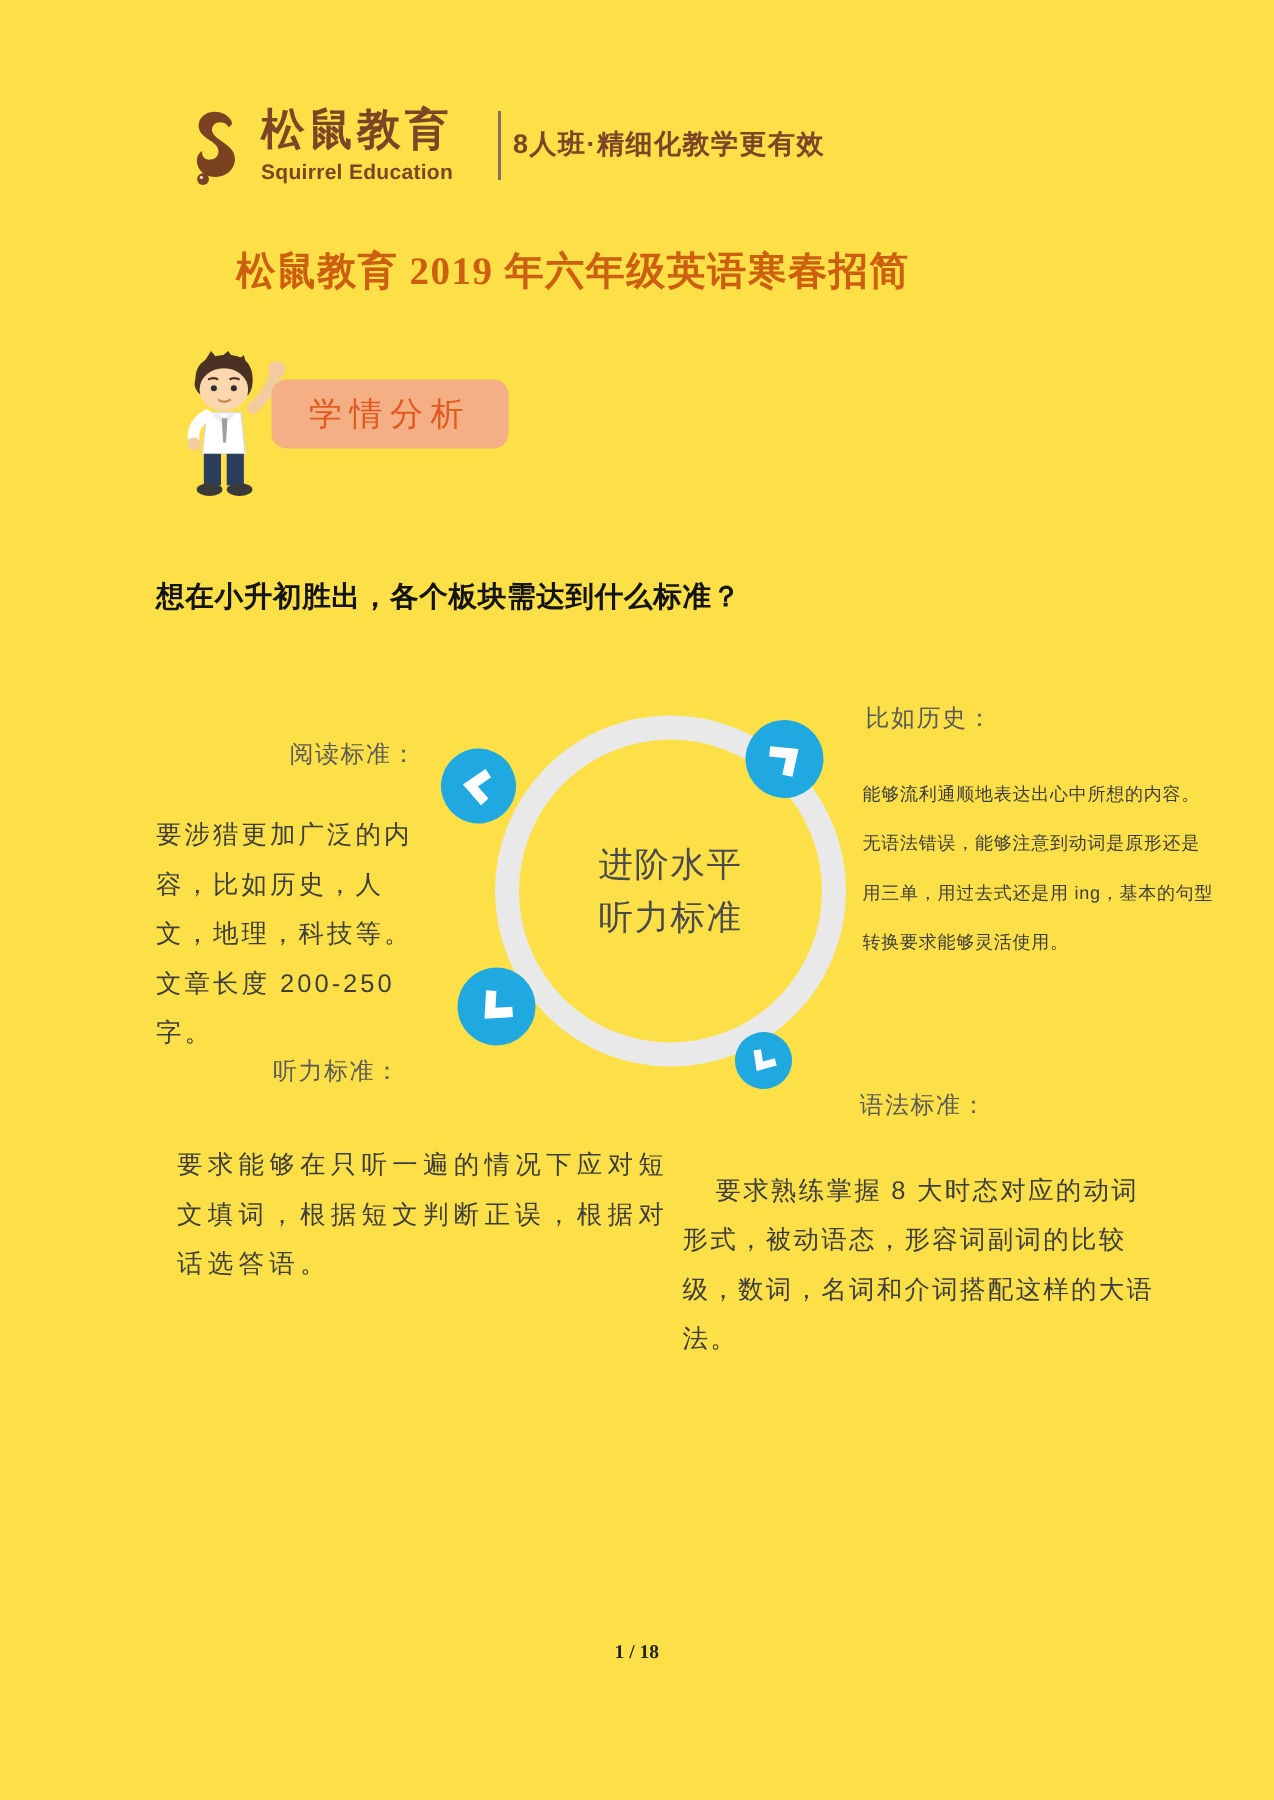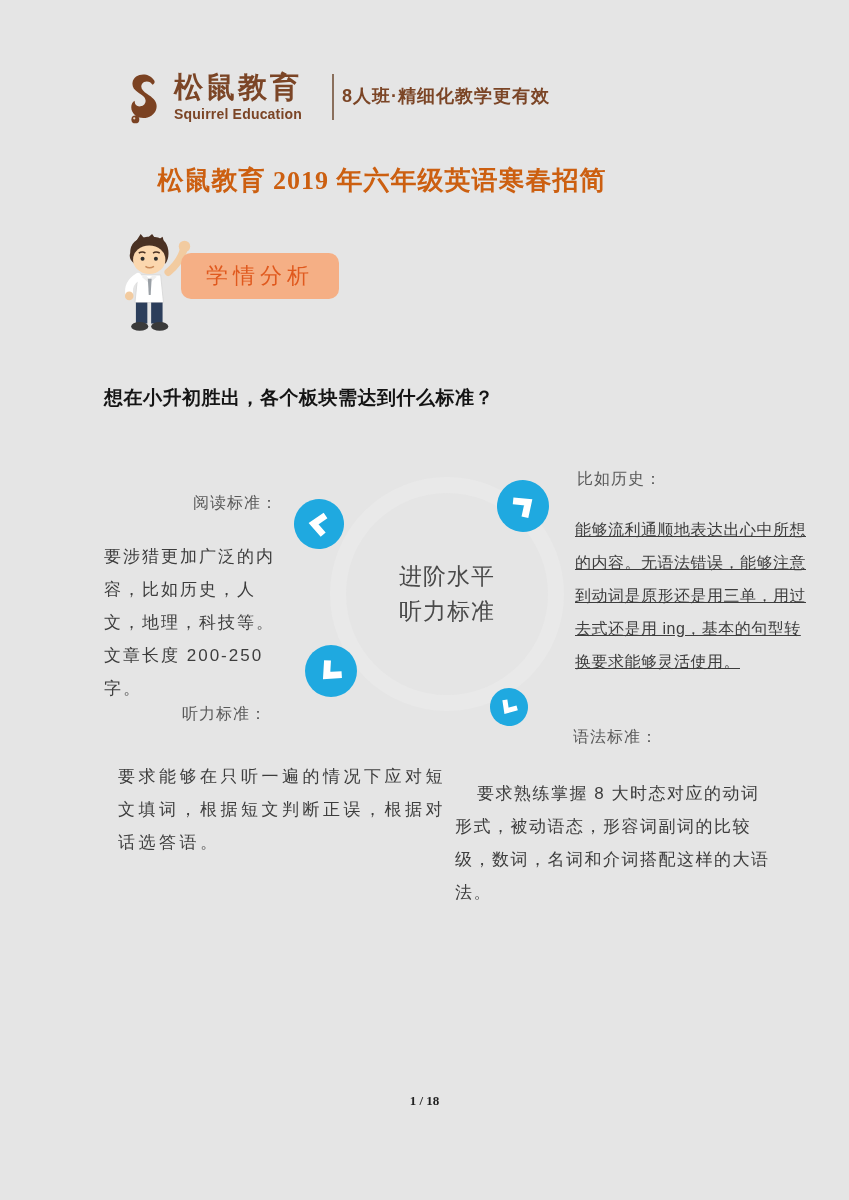--- a/index.html
+++ b/index.html
@@ -2,21 +2,21 @@
 <html><head>
 <meta charset="utf-8">
 <style>
   * { margin: 0; padding: 0; box-sizing: border-box; }
   html, body { background: #fff; }
   body {
     width: 849px; height: 1200px;
     font-family: "Liberation Sans", "DejaVu Sans", sans-serif;
     position: relative; overflow: hidden;
   }
-  .page { position: absolute; inset: 0; background: #e5e5e5; }
+  .page { position: absolute; inset: 0; background: #fde047; }
   .abs { position: absolute; }
 
   
   .logo-row { left: 128px; top: 70px; width: 560px; height: 60px; display: flex; align-items: flex-start; }
   .logo-mark { width: 34px; height: 52px; margin-top: 3px; }
   .logo-text-col { margin-left: 12px; width: 150px; }
   .logo-cn { font-size: 29px; font-weight: bold; color: #7b4526; letter-spacing: 3px; line-height: 34px; white-space: nowrap; }
   .logo-en { font-size: 14px; font-weight: bold; color: #7b4526; letter-spacing: 0.2px; margin-top: 2px; white-space: nowrap; }
   .logo-divider { width: 2px; height: 46px; background: #8a6f5c; margin: 4px 8px 0 8px; }
   .logo-tagline { font-size: 18px; font-weight: bold; color: #7b4526; margin-top: 14px; white-space: nowrap; letter-spacing: 1px; }
@@ -56,21 +56,21 @@
   .node-tr { left: 497px; top: 480px; width: 52px; height: 52px; transform: rotate(6deg); }
   .node-bl { left: 305px; top: 645px; width: 52px; height: 52px; }
   .node-br { left: 490px; top: 688px; width: 38px; height: 38px; transform: rotate(8deg); }
 
   
   .std-label { font-size: 16px; color: #595959; letter-spacing: 1px; }
   .std-text  { color: #3d3d3d; line-height: 33px; }
   .reading-label   { left: 193px; top: 493px; }
   .reading-text    { left: 104px; top: 540px; width: 184px; font-size: 17px; letter-spacing: 2px; }
   .speaking-label  { left: 577px; top: 469px; }
-  .speaking-text   { left: 575px; top: 513px; width: 234px; font-size: 16px; letter-spacing: 0.5px; text-decoration: underline; }
+  .speaking-text   { left: 575px; top: 513px; width: 234px; font-size: 12px; letter-spacing: 0.5px; }
   .listening-label { left: 182px; top: 704px; }
   .listening-text  { left: 78px;  top: 760px; width: 340px; font-size: 17px; letter-spacing: 3.5px; margin-left: 40px; }
   .grammar-label   { left: 573px; top: 727px; }
   .grammar-text    { left: 455px; top: 777px; width: 322px; font-size: 17px; letter-spacing: 1.5px; text-indent: 22px; }
 
   
   .page-number {
     left: 0; top: 1093px; width: 849px; text-align: center;
     font-family: "Liberation Serif", "DejaVu Serif", serif;
     font-size: 13px; font-weight: bold; color: #222;

